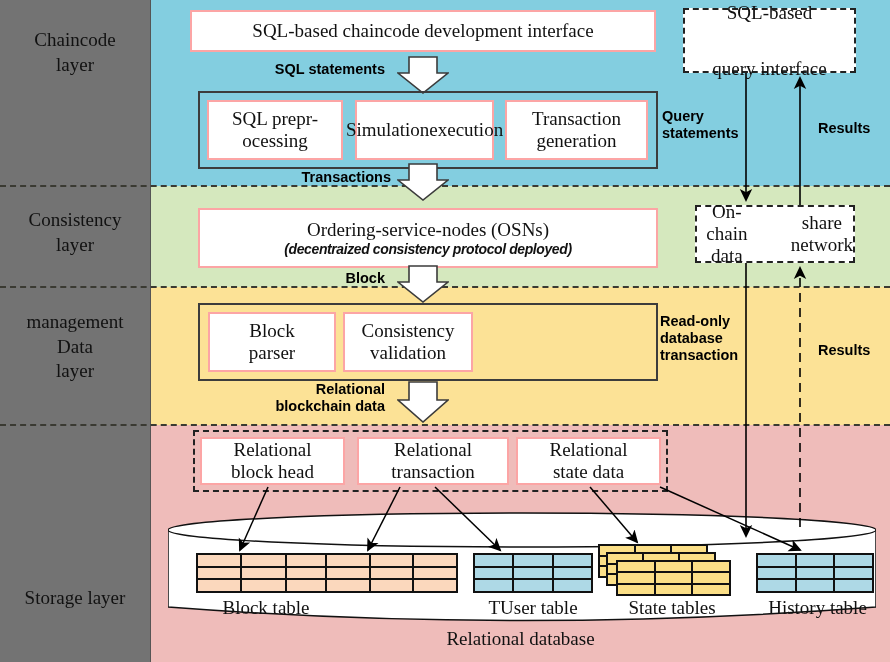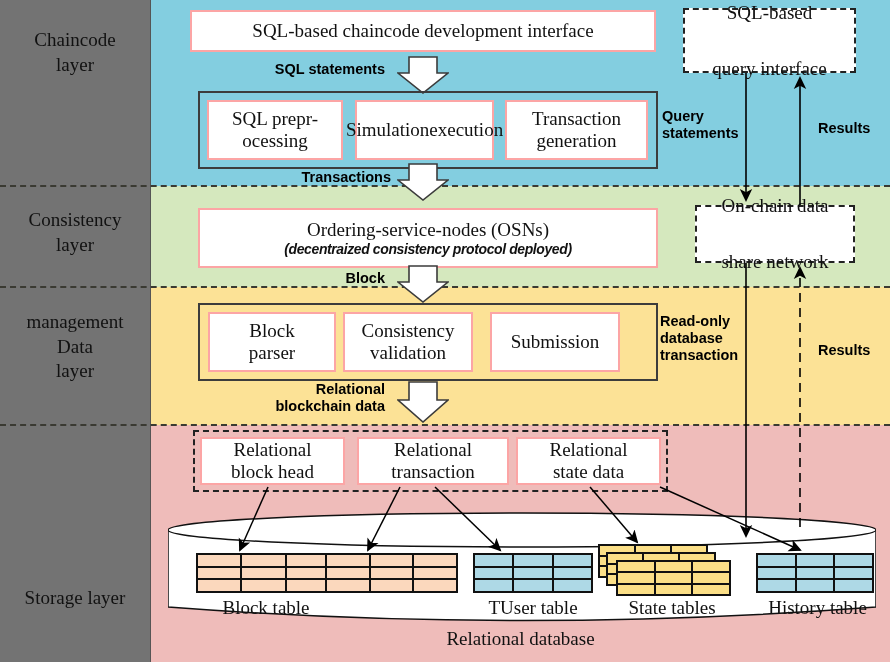--- a/index.html
+++ b/index.html
@@ -139,44 +139,41 @@
     <div>Query</div>
     <div>statements</div>
   </div>
   <div class="cap" style="left:818px;top:120px;width:70px;">Results</div>
 
   <div class="box thick" style="left:198px;top:208px;width:460px;height:60px;flex-direction:column;">
     <span style="font-size:19px">Ordering-service-nodes (OSNs)</span>
     <span style="font-family:'Liberation Sans',sans-serif;font-weight:bold;font-style:italic;font-size:14px;letter-spacing:-0.4px;">(decentraized consistency protocol deployed)</span>
   </div>
 
-  <div class="box dashed" style="left:695px;top:205px;width:160px;height:58px;flex-direction:column;">
+  <div class="box dashed" style="left:695px;top:205px;width:160px;height:58px;">
     <span>On-chain data</span>
     <span>share network</span>
   </div>
 
   <div class="cap r" style="left:255px;top:270px;width:130px;">Block</div>
 
   <div class="harrow" style="left:397px;top:265px;">
     <svg width="52" height="38" viewBox="0 0 52 38">
       <polygon points="12,1 40,1 40,17 51,17 26,37 1,17 12,17" fill="#ffffff" stroke="#3b3b3b" stroke-width="1.6"></polygon>
     </svg>
   </div>
 
   <div class="grouper" style="left:198px;top:303px;width:460px;height:78px;"></div>
   <div class="box thick" style="left:208px;top:312px;width:128px;height:60px;flex-direction:column;">
     <span>Block</span>
     <span>parser</span>
   </div>
   <div class="box thick" style="left:343px;top:312px;width:130px;height:60px;flex-direction:column;">
     <span>Consistency</span>
     <span>validation</span>
-  </div>
-  <div class="box thick" style="left:490px;top:312px;width:130px;height:60px;">
-    <span>Submission</span>
   </div>
 
   <div class="cap r" style="left:215px;top:381px;width:170px;">
     <div>Relational</div>
     <div>blockchain data</div>
   </div>
 
   <div class="harrow" style="left:397px;top:381px;">
     <svg width="52" height="42" viewBox="0 0 52 42">
       <polygon points="12,1 40,1 40,19 51,19 26,41 1,19 12,19" fill="#ffffff" stroke="#3b3b3b" stroke-width="1.6"></polygon>

